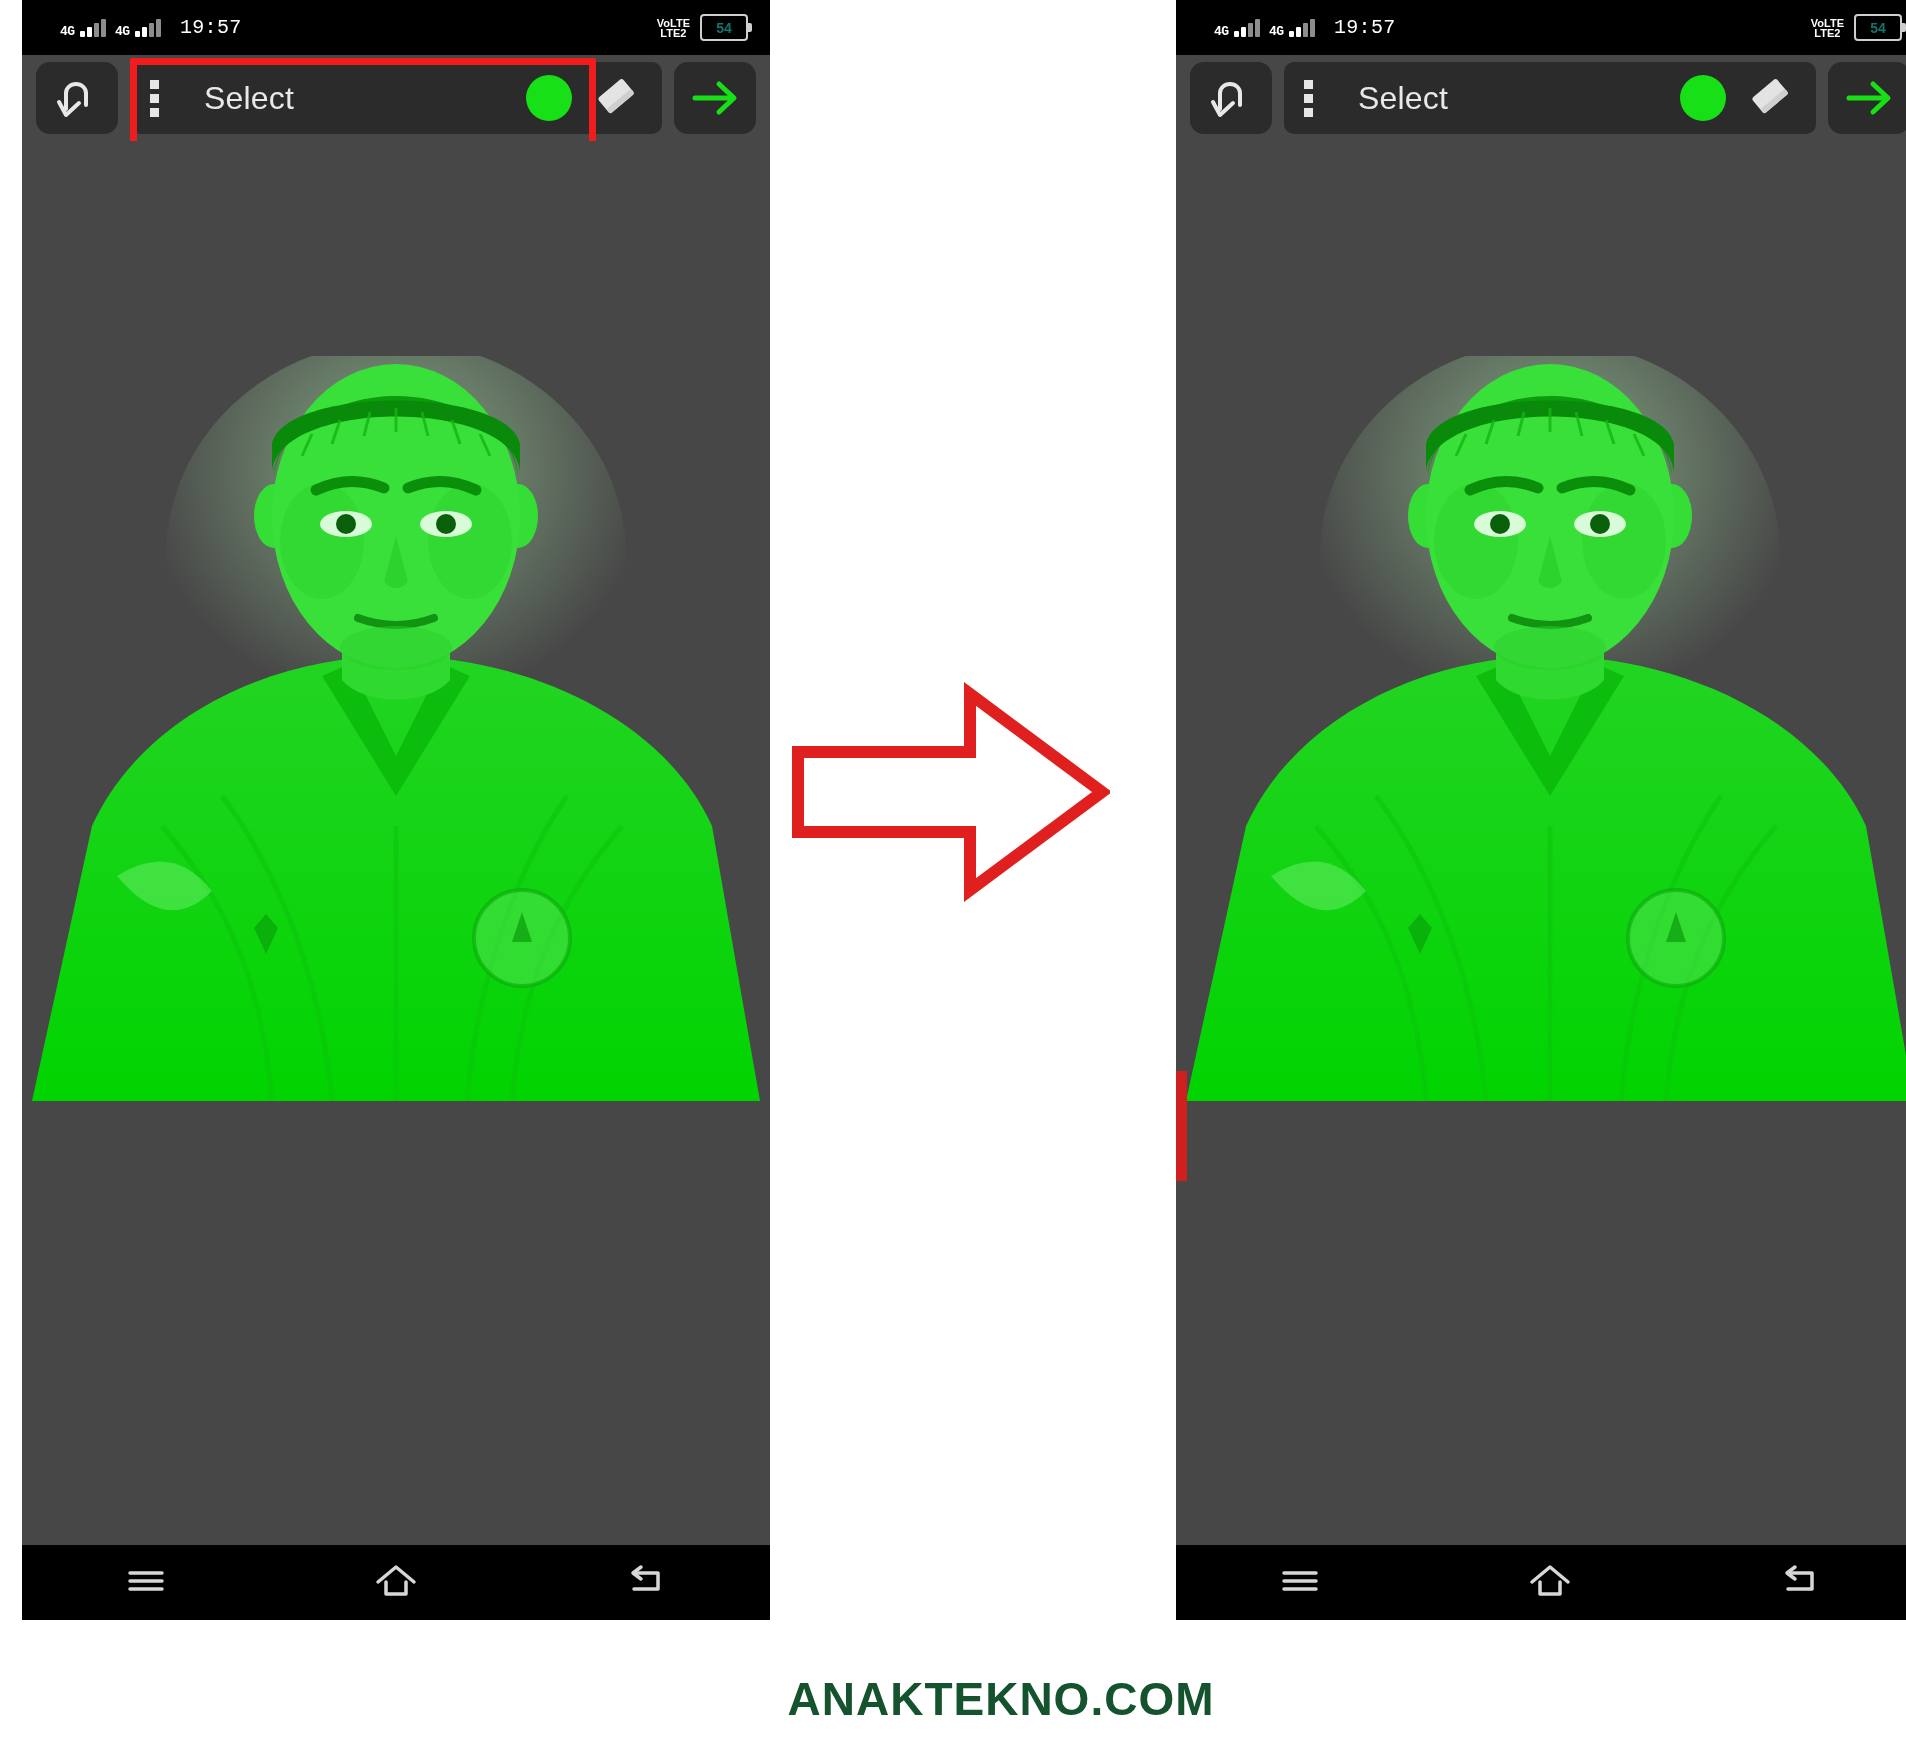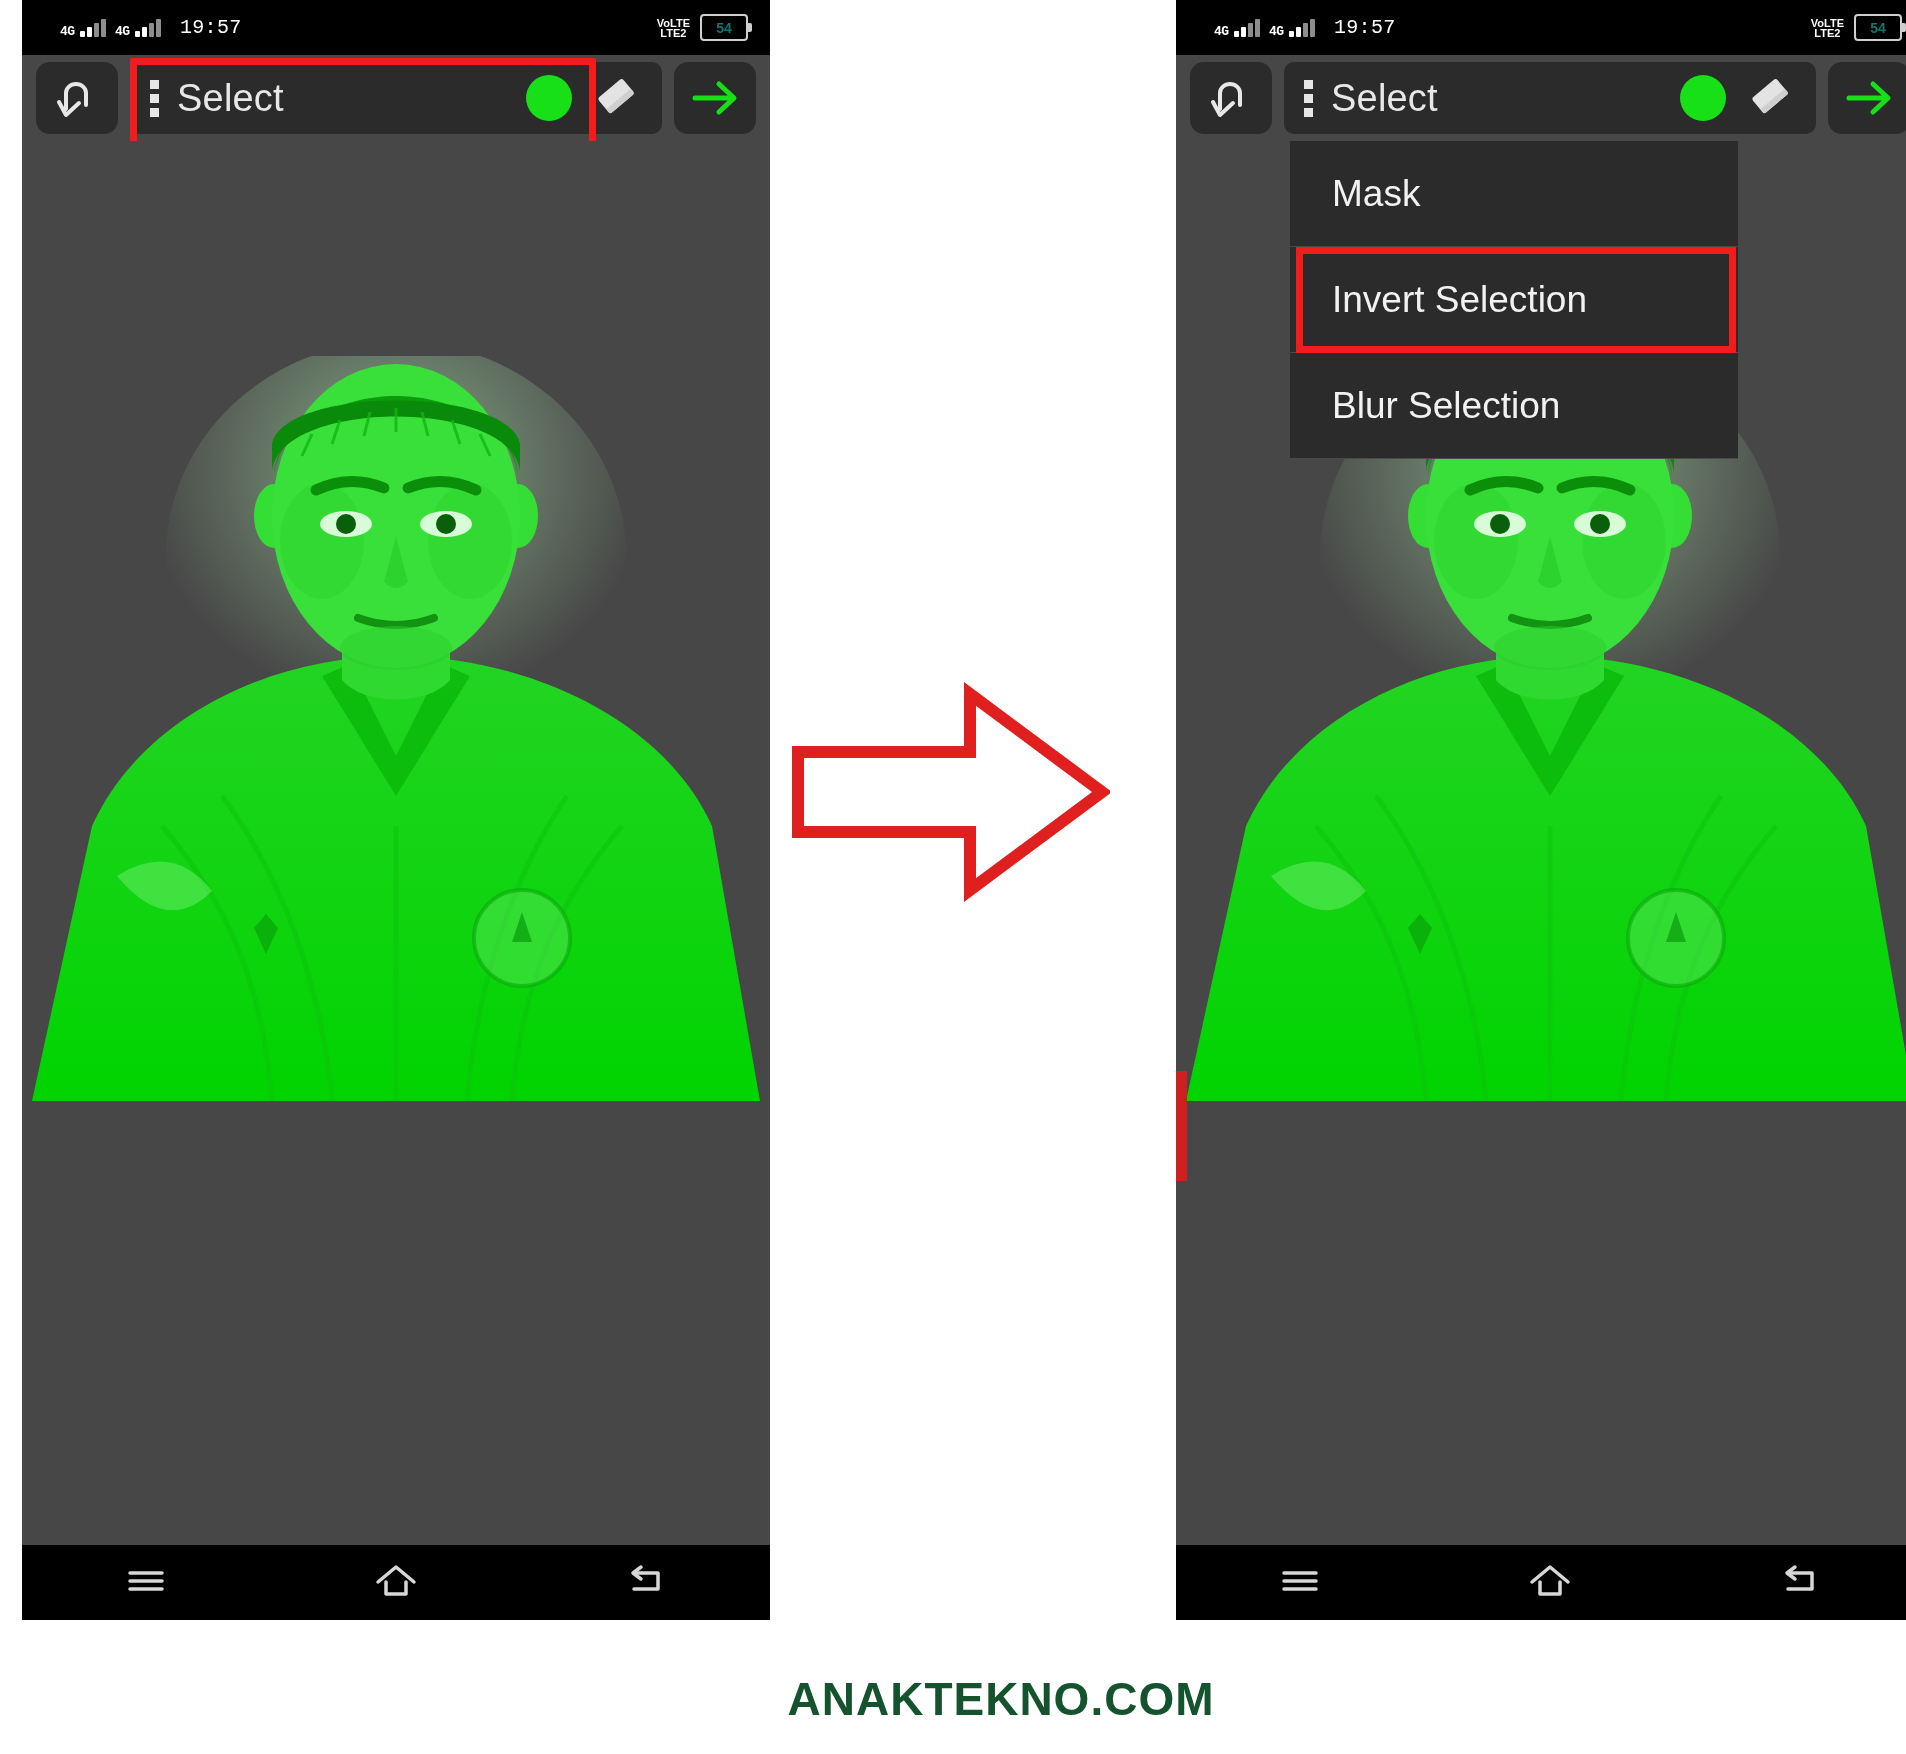--- a/index.html
+++ b/index.html
@@ -26,21 +26,21 @@
   .batt{width:44px;height:23px;border:2px solid #cfcfcf;border-radius:4px;position:relative;display:flex;align-items:center;justify-content:center;}
   .batt:after{content:"";position:absolute;right:-6px;top:7px;width:4px;height:9px;background:#cfcfcf;border-radius:0 2px 2px 0;}
   .batt span{font-size:14px;color:#0f766e;font-weight:600;}
 
   
   .toolbar{position:relative;height:86px;background:#474747;display:flex;align-items:center;padding:0 14px;gap:12px;}
   .tbtn{width:82px;height:72px;background:#2b2b2b;border-radius:14px;display:flex;align-items:center;justify-content:center;flex:0 0 auto;}
   .selectbar{flex:1 1 auto;height:72px;background:#2b2b2b;border-radius:10px;display:flex;align-items:center;padding:0 20px;gap:18px;}
   .dots{display:flex;flex-direction:column;gap:5px;flex:0 0 auto;}
   .dots i{width:9px;height:9px;background:#e6e6e6;display:block;}
-  .selectlabel{color:#e8e8e8;font-size:38px;font-weight:400;flex:1 1 auto;letter-spacing:.2px;}
+  .selectlabel{color:#e8e8e8;font-size:32px;font-weight:400;flex:1 1 auto;letter-spacing:.2px;margin-left:27px;}
   .greendot{width:46px;height:46px;border-radius:50%;background:#17e017;flex:0 0 auto;}
   .eraser{flex:0 0 auto;}
 
   
   .hl-select{position:absolute;border:7px solid #f21c1c;border-radius:2px;pointer-events:none;}
 
   
   .canvas{position:relative;height:1424px;background:#474747;overflow:hidden;}
   .photo{position:absolute;left:0;top:215px;width:748px;height:745px;overflow:hidden;}
   .photo svg{display:block;}
@@ -293,32 +293,20 @@
       <svg width="52" height="46" viewBox="0 0 52 46">
         <path d="M6 23 L44 23 M30 9 L45 23 L30 37" fill="none" stroke="#17e017" stroke-width="5" stroke-linecap="round" stroke-linejoin="round"></path>
       </svg>
     </div>
   </div>
 
   <div class="canvas">
 
     <div class="redslab"></div>
 
-    <div class="menu">
-      <div class="menuitem">
-        <span>Mask</span>
-      </div>
-      <div class="menuitem">
-        <span>Invert Selection</span>
-      </div>
-      <div class="menuitem">
-        <span>Blur Selection</span>
-      </div>
-      <div class="hl-menu"></div>
-    </div>
 
     <div class="photo">
       <svg width="748" height="745" viewBox="0 0 748 745">
         <defs>
           <radialGradient id="glowR" cx="50%" cy="30%" r="55%">
             <stop offset="0%" stop-color="#b6f7b6" stop-opacity=".55"></stop>
             <stop offset="100%" stop-color="#b6f7b6" stop-opacity="0"></stop>
           </radialGradient>
           <linearGradient id="shirtR" x1="0" y1="0" x2="0" y2="1">
             <stop offset="0%" stop-color="#23d423"></stop>

